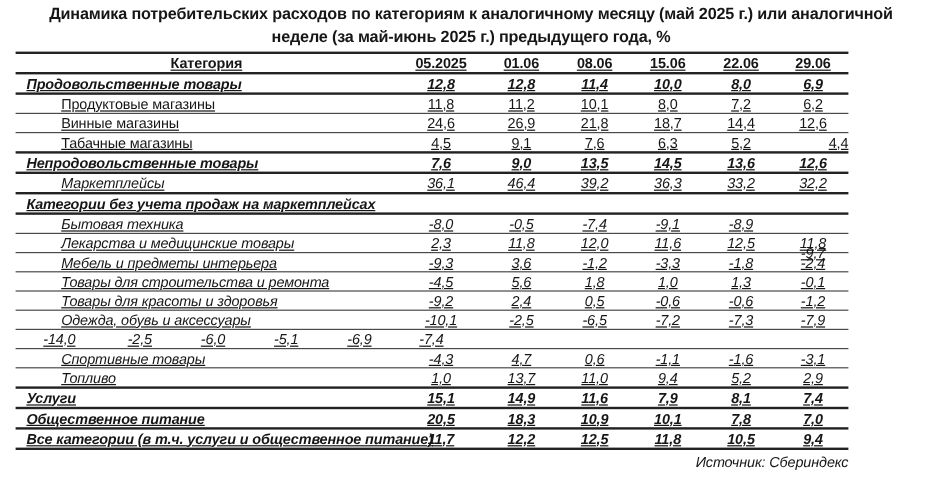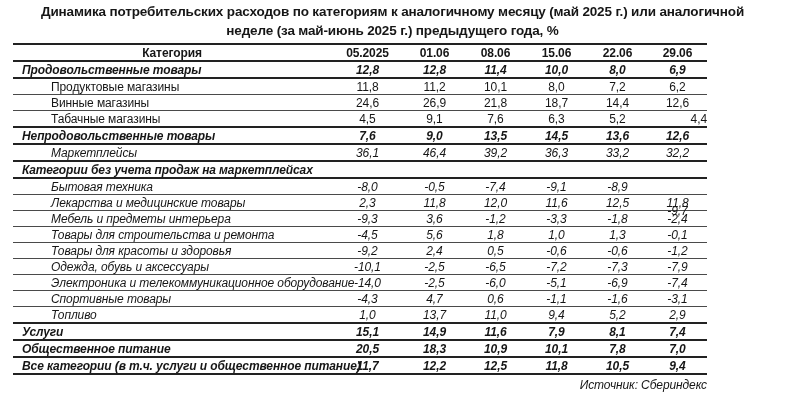--- a/index.html
+++ b/index.html
@@ -8,20 +8,21 @@
     font-family:"Liberation Sans",sans-serif;color:#161616;
     overflow:hidden;
   }
   .title{
     padding-top:3px;text-align:center;font-weight:700;
     font-size:13.5px;line-height:18.5px;letter-spacing:-0.15px;
   }
   .table{
     margin:3px 0 0 13px;width:694px;
     border-top:2px solid #222;
+    text-decoration:underline;
   }
   .row{
     display:flex;align-items:center;height:15px;
     border-bottom:1px solid #4a4a4a;
   }
   .row.thick{border-bottom:2px solid #222;height:15px;}
   .cell{
     box-sizing:border-box;font-size:12px;letter-spacing:-0.1px;
     white-space:nowrap;overflow:visible;
   }
@@ -169,21 +170,20 @@
         <div class="row style-sub">
           <div class="cell cat indent">Одежда, обувь и аксессуары</div>
           <div class="cell val" style="width: 73px;">-10,1</div>
           <div class="cell val" style="width: 61px;">-2,5</div>
           <div class="cell val" style="width: 61px;">-6,5</div>
           <div class="cell val" style="width: 61px;">-7,2</div>
           <div class="cell val" style="width: 61px;">-7,3</div>
           <div class="cell val" style="width: 59px;">-7,9</div>
         </div>
         <div class="row style-sub">
-          <div class="cell cat indent">Электроника и телекоммуникационное оборудование</div>
           <div class="cell val" style="width: 73px;">-14,0</div>
           <div class="cell val" style="width: 61px;">-2,5</div>
           <div class="cell val" style="width: 61px;">-6,0</div>
           <div class="cell val" style="width: 61px;">-5,1</div>
           <div class="cell val" style="width: 61px;">-6,9</div>
           <div class="cell val" style="width: 59px;">-7,4</div>
         </div>
         <div class="row style-sub">
           <div class="cell cat indent">Спортивные товары</div>
           <div class="cell val" style="width: 73px;">-4,3</div>

